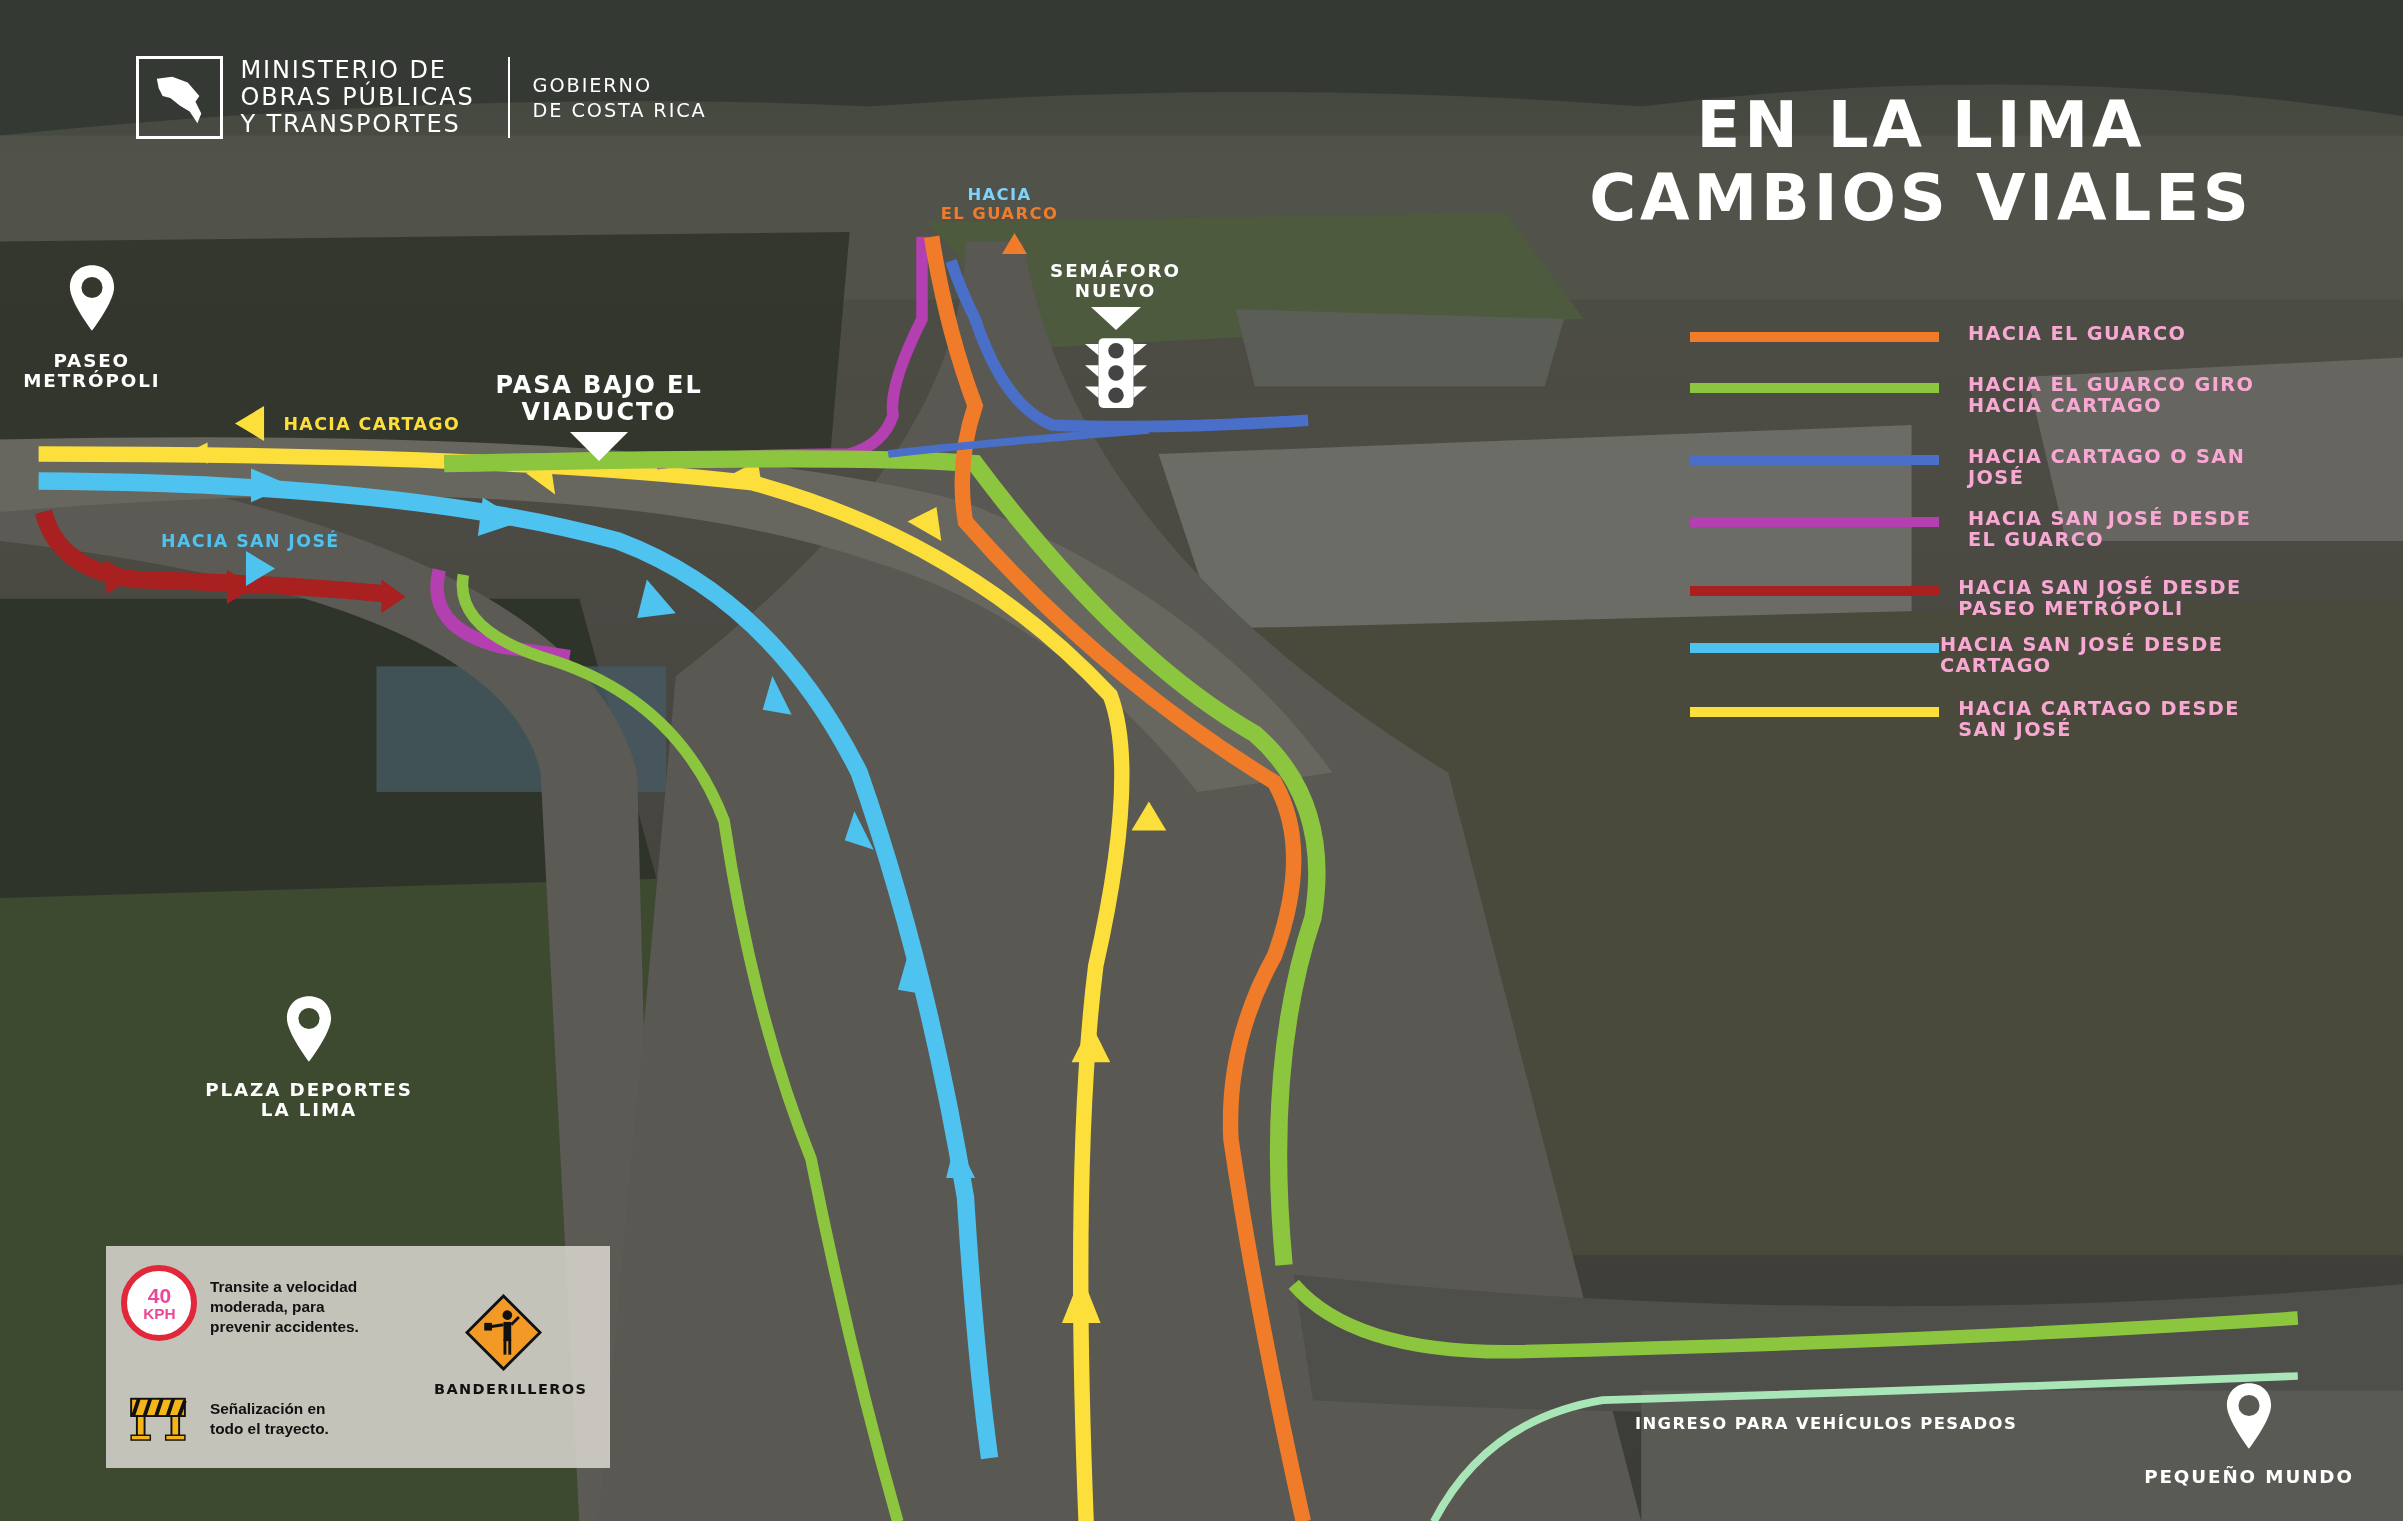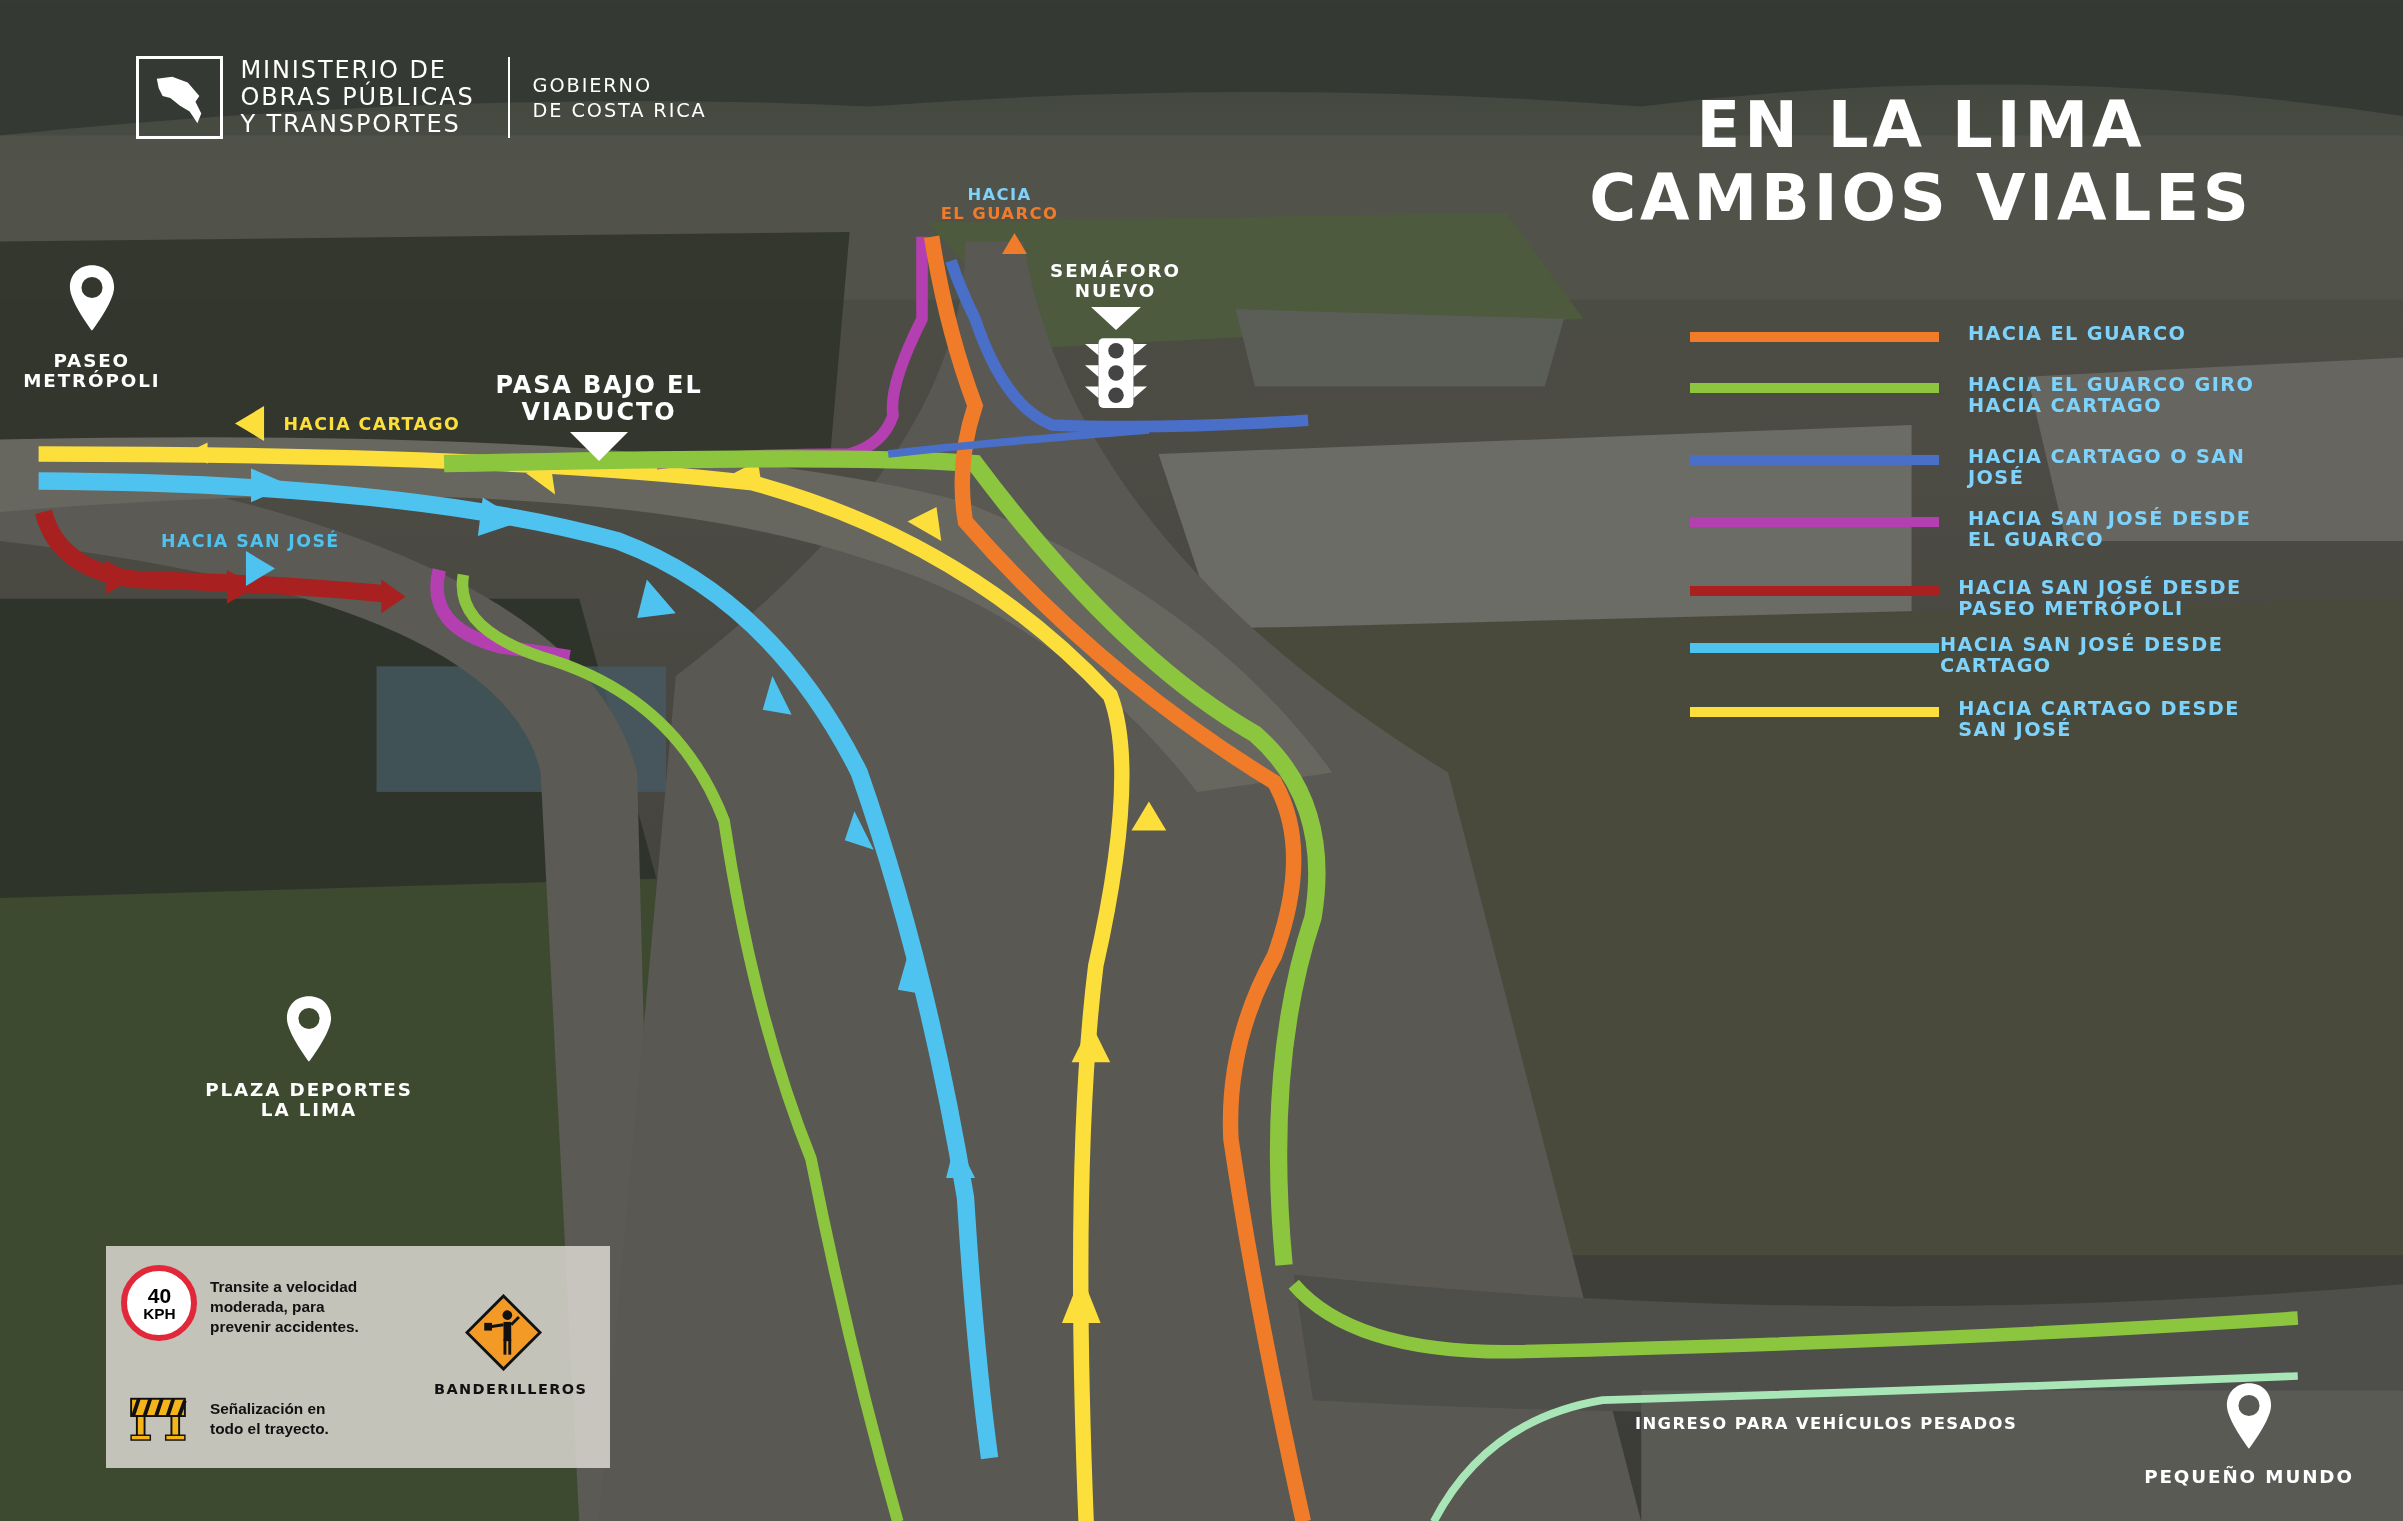--- a/index.html
+++ b/index.html
@@ -8,26 +8,26 @@
   .abs{position:absolute;}
   .logo{left:136px;top:56px;display:flex;align-items:center;}
   .logo-box{width:81px;height:77px;border:3.9px solid #fff;display:flex;align-items:center;justify-content:center;}
   .logo-text{margin-left:17.4px;color:#fff;font-size:24px;line-height:27px;letter-spacing:1.9px;font-family:"DejaVu Sans",sans-serif;}
   .logo-sep{width:1.9px;height:81px;background:#fff;margin:0 23px 0 33px;}
   .logo-gov{color:#fff;font-size:19.3px;line-height:25px;letter-spacing:1.9px;font-family:"DejaVu Sans",sans-serif;}
   .title{left:1564px;top:89px;width:714px;text-align:center;color:#fff;font-size:64px;line-height:73px;font-weight:bold;letter-spacing:3.9px;font-family:"DejaVu Sans",sans-serif;}
   .legend{left:1690px;top:323px;width:676px;}
   .legend-item{position:absolute;left:0;display:flex;align-items:flex-start;}
   .legend-swatch{width:249px;height:10.6px;margin-top:8.7px;}
-  .legend-label{margin-left:29px;color:#7dd3fc;font-size:19.3px;line-height:21px;font-weight:bold;letter-spacing:1.4px;font-family:"DejaVu Sans",sans-serif;width:319px;}
+  .legend-label{margin-left:29px;color:#f9a8d4;font-size:19.3px;line-height:21px;font-weight:bold;letter-spacing:1.4px;font-family:"DejaVu Sans",sans-serif;width:319px;}
   .pin-label{color:#fff;font-weight:bold;font-size:18.3px;line-height:20px;letter-spacing:1.9px;text-align:center;font-family:"DejaVu Sans",sans-serif;}
   .dir-label{font-weight:bold;font-size:17.4px;letter-spacing:1.4px;font-family:"DejaVu Sans",sans-serif;}
   .infobox{left:106px;top:1246px;width:504px;height:222px;background:rgba(215,212,205,0.88);}
   .info-text{position:absolute;color:#111;font-size:15.4px;line-height:20px;font-weight:bold;font-family:"Liberation Sans",sans-serif;}
-  .speed{position:absolute;left:15.4px;top:19.3px;width:64px;height:64px;border-radius:50%;background:#fff;border:6.8px solid #e0283a;display:flex;flex-direction:column;align-items:center;justify-content:center;color:#000000;font-weight:bold;font-family:"Liberation Sans",sans-serif;}
+  .speed{position:absolute;left:15.4px;top:19.3px;width:64px;height:64px;border-radius:50%;background:#fff;border:6.8px solid #e0283a;display:flex;flex-direction:column;align-items:center;justify-content:center;color:#ec4899;font-weight:bold;font-family:"Liberation Sans",sans-serif;}
   .speed .n{font-size:21px;line-height:20px;}
   .speed .u{font-size:15.4px;line-height:15.4px;}
 </style>
 </head>
 <body>
 
 <svg class="bg" width="2403" height="1522" viewBox="0 0 2489 1576">
   <defs>
     <linearGradient id="sky" x1="0" y1="0" x2="0" y2="1">
       <stop offset="0" stop-color="#3e443c"></stop>

